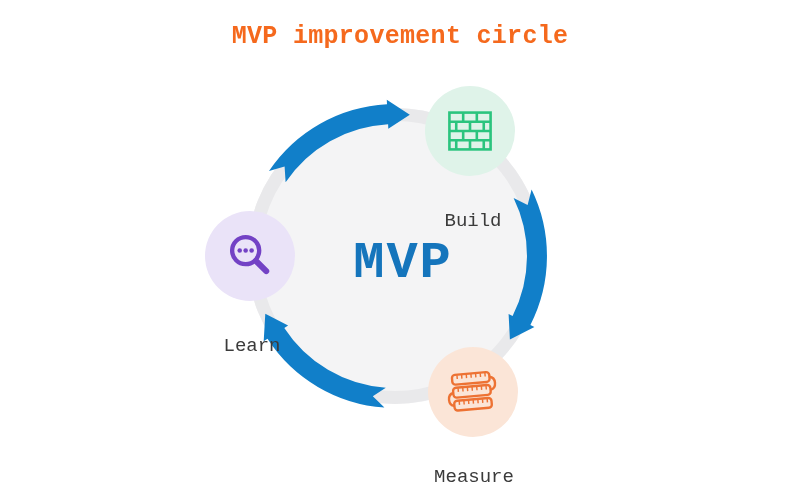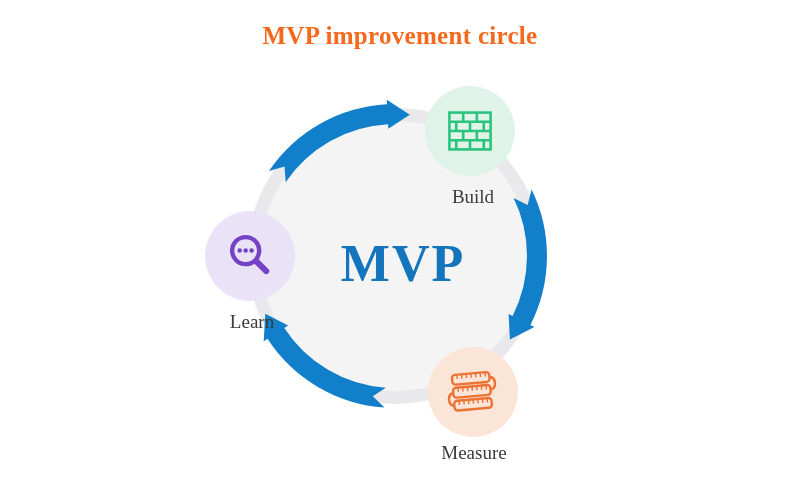--- a/index.html
+++ b/index.html
@@ -1,19 +1,19 @@
 <!DOCTYPE html>
 <html style="--c-bg: #FFFFFF; --c-title: #F5691D; --c-center: #1575BC; --c-rim: #E9E9EB; --c-disc: #F4F4F5; --c-label: #3B3B3B;"><head>
 <meta charset="utf-8">
 <style>
   html,body { margin:0; padding:0; background:#fff; }
   .stage {
     position:relative; width:800px; height:487px; overflow:hidden;
     background:var(--c-bg,#fff);
-    font-family:Liberation Serif, serif;
+    font-family:Liberation Mono, monospace;
   }
   .title {
     position:absolute; top:22px; left:0; width:100%;
     text-align:center; font-size:25px; font-weight:700;
     letter-spacing:0.3px; color:var(--c-title,#F5691D);
   }
   svg.cycle { position:absolute; left:0; top:0; }
   .center-label {
     position:absolute; left:395px; top:263px; transform:translate(-50%,-50%);
     font-size:52px; font-weight:700; letter-spacing:2px;
@@ -22,20 +22,21 @@
   }
   .node {
     position:absolute; width:90px; height:90px; border-radius:50%;
     display:flex; align-items:center; justify-content:center;
   }
   .node svg { display:block; }
   .node-label {
     position:absolute; transform:translate(-50%,-50%);
     font-size:19px; font-weight:400; color:var(--c-label,#3B3B3B);
     white-space:nowrap;
+    margin-top:24px;
   }
 </style>
 </head>
 <body>
 
 <div class="stage">
 
   <div class="title">MVP improvement circle</div>
 
   <svg class="cycle" width="800" height="487" viewBox="0 0 800 487">

